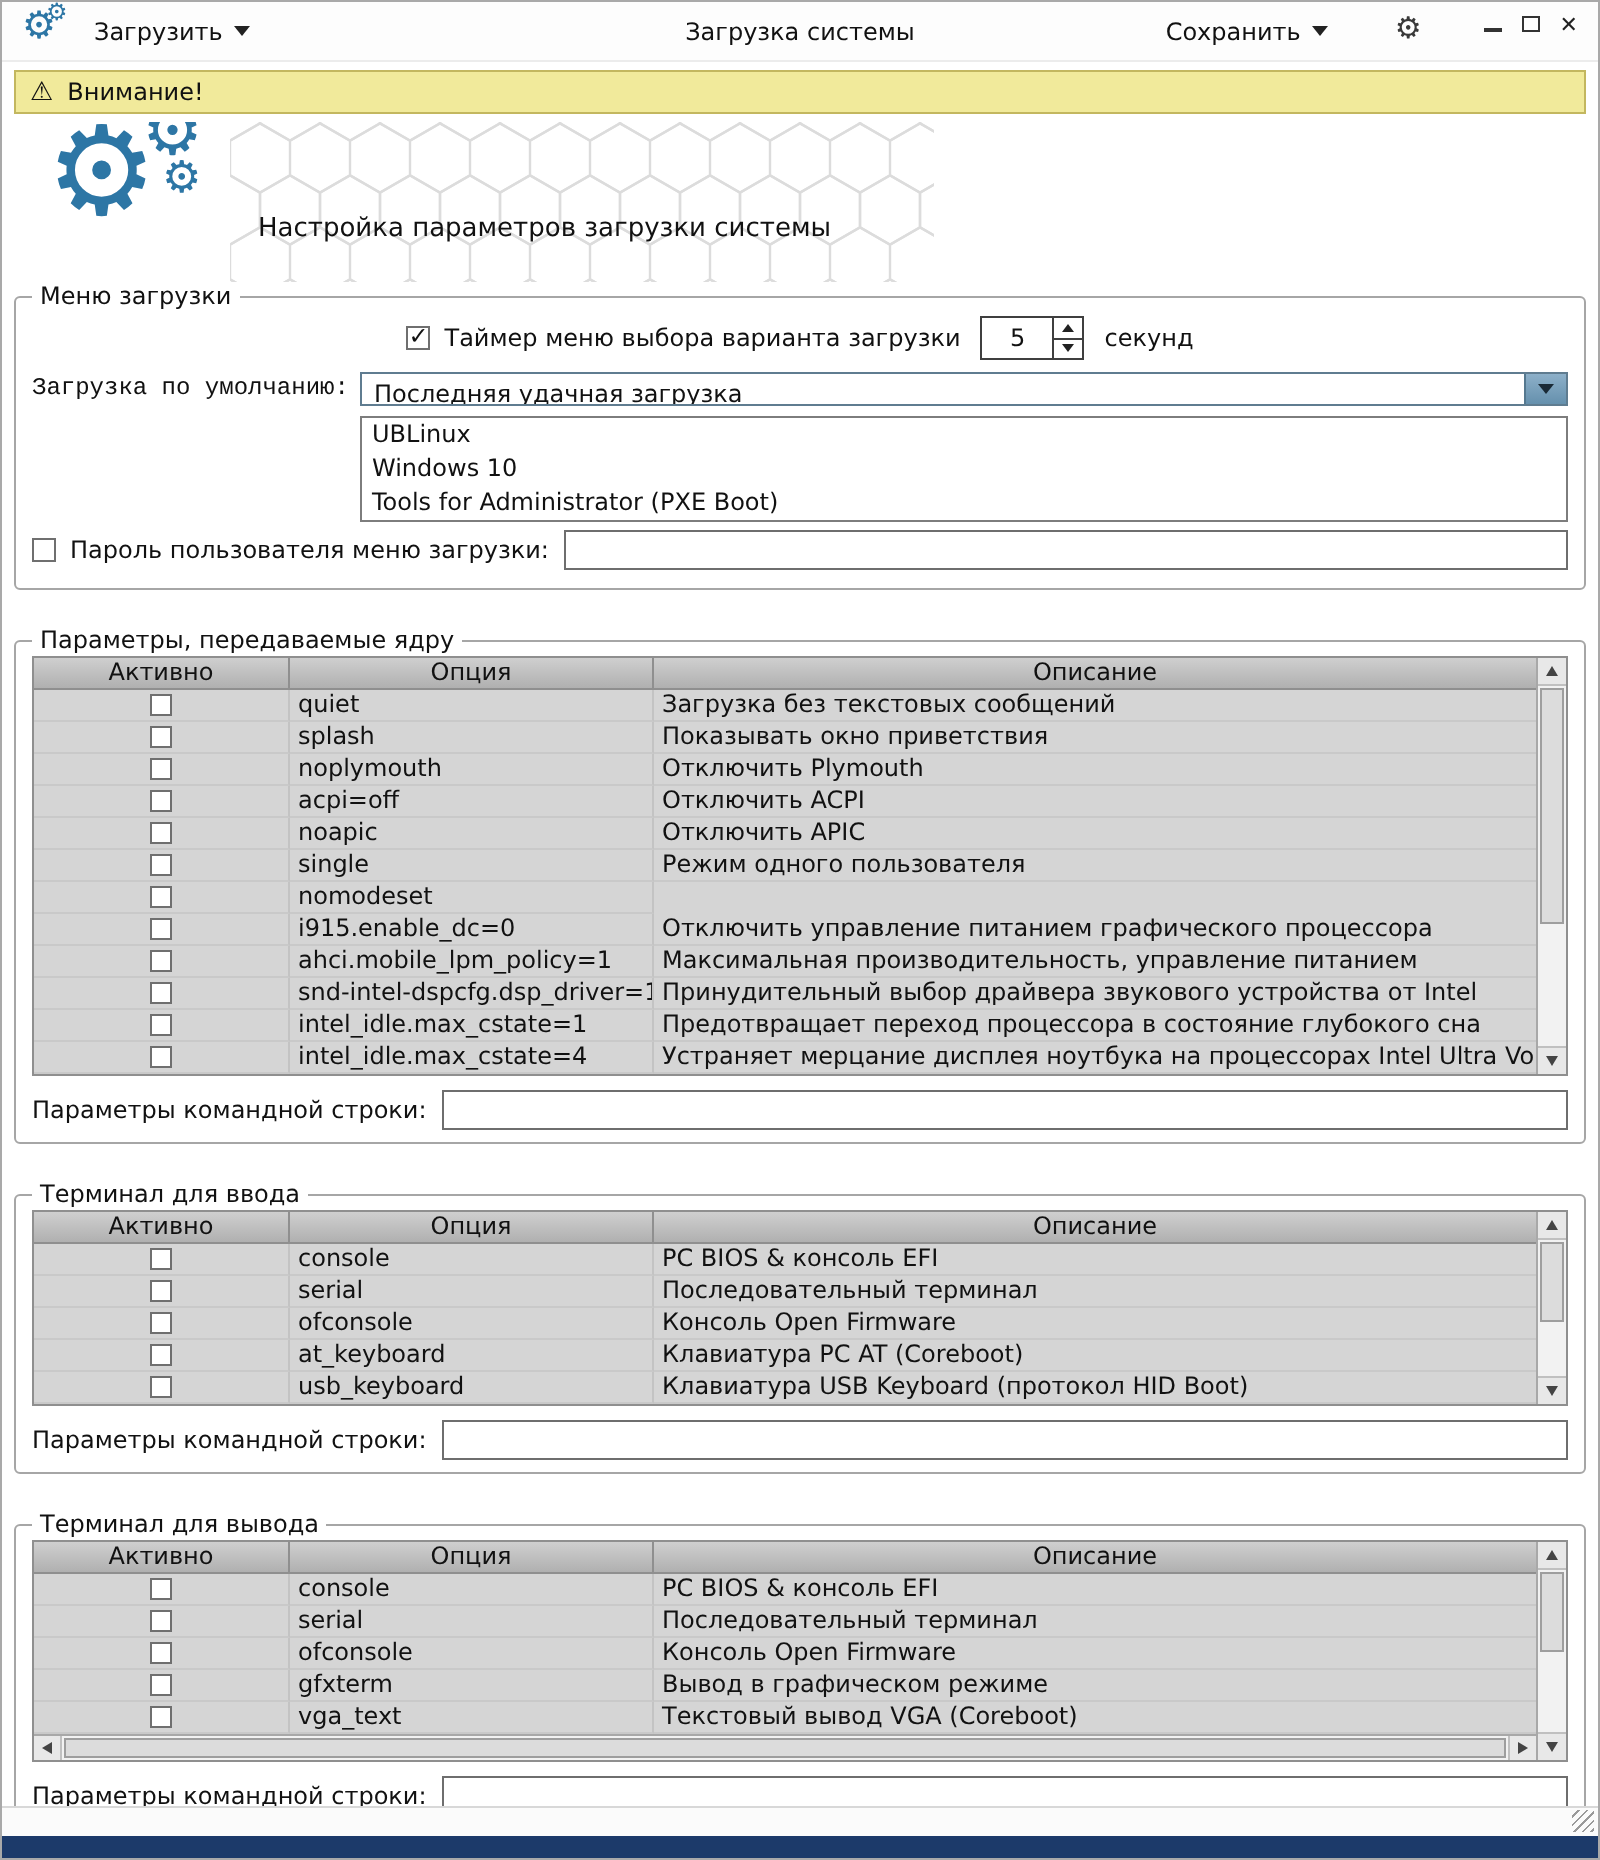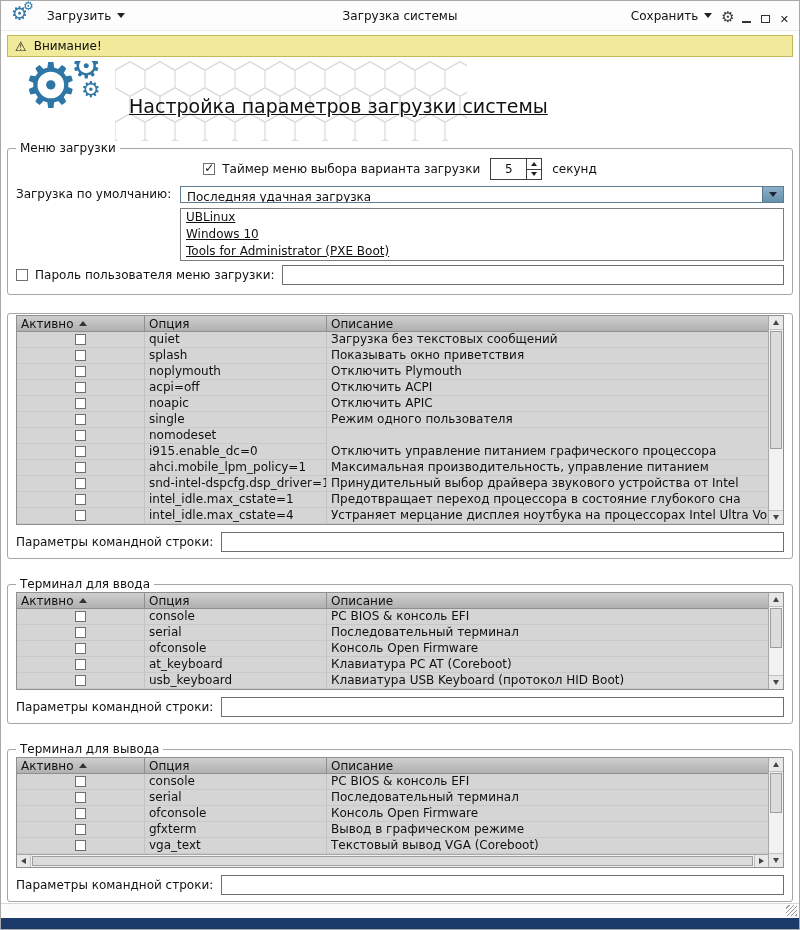--- a/index.html
+++ b/index.html
@@ -11,40 +11,40 @@
   }
   
   .topbar { position:relative; height:30px; display:flex; align-items:center;
     padding:0 10px; background:#fdfdfd; border-bottom:1px solid #ececec; }
   .tb-left { display:flex; align-items:center; gap:6px; z-index:2; }
   .mini-gears { position:relative; width:26px; height:24px; }
   .mini-gears .g1 { position:absolute; left:0; top:-2px; font-size:19px; color:#2d76a5; }
   .mini-gears .g2 { position:absolute; left:12px; top:-5px; font-size:12px; color:#2d76a5; }
   .menu-btn { display:flex; align-items:center; gap:6px; padding:2px 4px; cursor:default; }
   .tb-title { position:absolute; left:0; right:0; text-align:center; font-size:12px; z-index:1; }
-  .tb-right { margin-left:auto; display:flex; align-items:flex-end; gap:5px; z-index:2; }
+  .tb-right { margin-left:auto; display:flex; align-items:flex-start; gap:29px; z-index:2; }
   .gear-btn { font-size:15px; color:#3a3a3a; line-height:1; }
   .winctl { display:flex; align-items:center; gap:10px; margin-left:2px; }
   .wc-min { width:9px; height:2px; background:#333; margin-top:6px; }
   .wc-max { width:9px; height:8px; border:1.5px solid #333; }
   .wc-close { font-size:11px; color:#222; line-height:1; }
   .tri { width:0; height:0; display:inline-block; }
   .tri-down { border-left:4px solid transparent; border-right:4px solid transparent; border-top:5px solid #222; }
   
   .warnbar { margin:4px 6px; height:22px; display:flex; align-items:center; gap:7px;
     padding:0 7px; background:#f1ea9b; border:1px solid #c3b75f; }
   .warn-icon { font-size:13px; line-height:1; color:#111; }
   
   .hero { position:relative; height:80px; margin:2px 6px 0; overflow:hidden; }
   .hexsvg { position:absolute; left:108px; top:0; }
   .hero-logo { position:absolute; left:16px; top:-8px; width:100px; height:84px; color:#2d76a5; }
   .hero-logo .g1 { position:absolute; left:0; top:2px; font-size:62px; line-height:1; }
   .hero-logo .g2 { position:absolute; left:48px; top:-4px; font-size:34px; line-height:1; }
   .hero-logo .g3 { position:absolute; left:58px; top:26px; font-size:22px; line-height:1; }
-  .hero-sub { position:absolute; left:122px; top:34px; font-size:19px;text-decoration:underline; }
+  .hero-sub { position:absolute; left:122px; top:46px; font-size:13px; }
   
   fieldset.group { margin:0 6px 18px; border:1px solid #a6a6a6; border-radius:3px;
     padding:1px 8px 6px; }
   fieldset.group legend { padding:0 4px; font-size:12px; }
   
   .bm-row { display:flex; align-items:center;justify-content:center; }
   .bm-row1 { height:26px; }
   .bm-row2 { height:24px; }
   .bm-row3 { height:28px; }
   .bm-row4 { height:28px; }
@@ -53,41 +53,41 @@
     display:inline-block; position:relative; flex:0 0 auto; }
   .cb.on::after { content:"✓"; position:absolute; left:0px; top:-3px; font-size:12px; color:#111; }
   .cb-lbl { margin-left:7px; white-space:nowrap; }
   .spin { display:flex; width:52px; height:22px; border:1px solid #3f3f3f; background:#fff; margin:0 10px; }
   .spin-val { flex:1; text-align:center; line-height:20px; }
   .spin-btns { width:15px; border-left:1px solid #3f3f3f; display:flex; flex-direction:column; }
   .spin-up, .spin-down { flex:1; display:flex; align-items:center; justify-content:center; }
   .spin-up { border-bottom:1px solid #3f3f3f; }
   .tri-up-xs { border-left:3.5px solid transparent; border-right:3.5px solid transparent; border-bottom:4.5px solid #222; }
   .tri-down-xs { border-left:3.5px solid transparent; border-right:3.5px solid transparent; border-top:4.5px solid #222; }
-  .lbl-default { width:164px; flex:0 0 auto; white-space:nowrap; }
+  .lbl-default { width:164px; flex:0 0 auto; white-space:nowrap;font-family:Liberation Mono, monospace; }
   .combo { flex:1; position:relative; height:17px; border:1px solid #5f7c90; background:#fff;
     display:flex; align-items:stretch; }
   .combo-text { flex:1; padding:0 6px; line-height:20px; white-space:nowrap; overflow:hidden; }
   .combo-btn { width:21px; background:linear-gradient(#8db0c9,#6590ad); border-left:1px solid #55788f;
     display:flex; align-items:center; justify-content:center; }
   .combo-btn .tri-down { border-top-color:#1a2a36; }
   .dd-panel { position:absolute; top:21px; left:-1px; right:-1px; background:#fff;
     border:1px solid #7d7d7d; z-index:20; }
-  .dd-item { height:17px; line-height:17px; padding:0 5px; white-space:nowrap; overflow:hidden;text-decoration:underline; }
+  .dd-item { height:17px; line-height:17px; padding:0 5px; white-space:nowrap; overflow:hidden; }
   .plain-lbl { white-space:nowrap; }
   .txt { height:20px; border:1px solid #6e6e6e; background:#fff; padding:0 4px;
     font:12px "DejaVu Sans","Liberation Sans",sans-serif; }
   .row-input { flex:1; margin-left:8px; }
   
   .gtable { display:flex; border:1px solid #8f8f8f; background:#d5d5d5; align-items:stretch; }
   .gt-main { flex:1; display:flex; flex-direction:column; min-width:0; }
   .gt-header, .gt-row { display:grid; grid-template-columns:128px 182px 1fr; }
   .hc { height:16px; padding:0 4px; display:flex; align-items:center; gap:5px;
     background:linear-gradient(#cfcfcf,#b0b0b0); border-right:1px solid #8f8f8f;
-    border-bottom:1px solid #8f8f8f; font-size:12px; white-space:nowrap; overflow:hidden; }
+    border-bottom:1px solid #8f8f8f; font-size:12px; white-space:nowrap; overflow:hidden;flex-direction:column; }
   .hc.last { border-right:none; }
   .sort-up { width:0; height:0; border-left:4px solid transparent; border-right:4px solid transparent;
     border-bottom:5px solid #333; }
   .cell { height:16px; line-height:15px; padding:0 4px; border-right:1px solid #c3c3c3;
     border-bottom:1px solid #c9c9c9; font-size:12px; white-space:nowrap; overflow:hidden; }
   .cell.last { border-right:none; }
   .cell.cb-cell { display:flex; align-items:center; justify-content:center; padding:0; }
   .cell.cb-cell .cb { width:11px; height:11px; }
   
   .vscroll { position:relative; width:15px; border-left:1px solid #a8a8a8; background:#f2f2f2; flex:0 0 auto; }
@@ -223,20 +223,21 @@
     </div>
 
     <div class="bm-row bm-row5">
       <span class="cb"></span>
       <span class="cb-lbl">Пароль пользователя меню загрузки:</span>
       <input class="txt row-input" type="text" style="">
     </div>
   </fieldset>
 
   <fieldset class="group">
+    <legend>Параметры, передаваемые ядру</legend>
     <div class="gtable tall">
       <div class="gt-main">
         <div class="gt-header">
           <div class="hc">
             <span>Активно</span>
             <span class="sort-up"></span>
           </div>
           <div class="hc">
               <span>Опция</span>
             </div>

